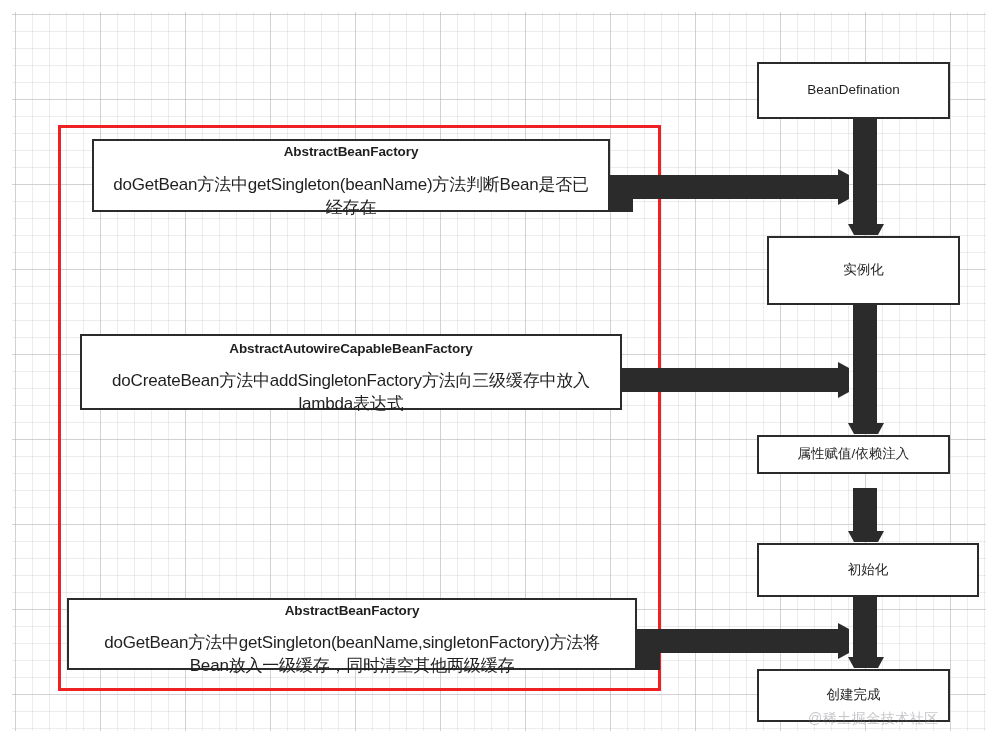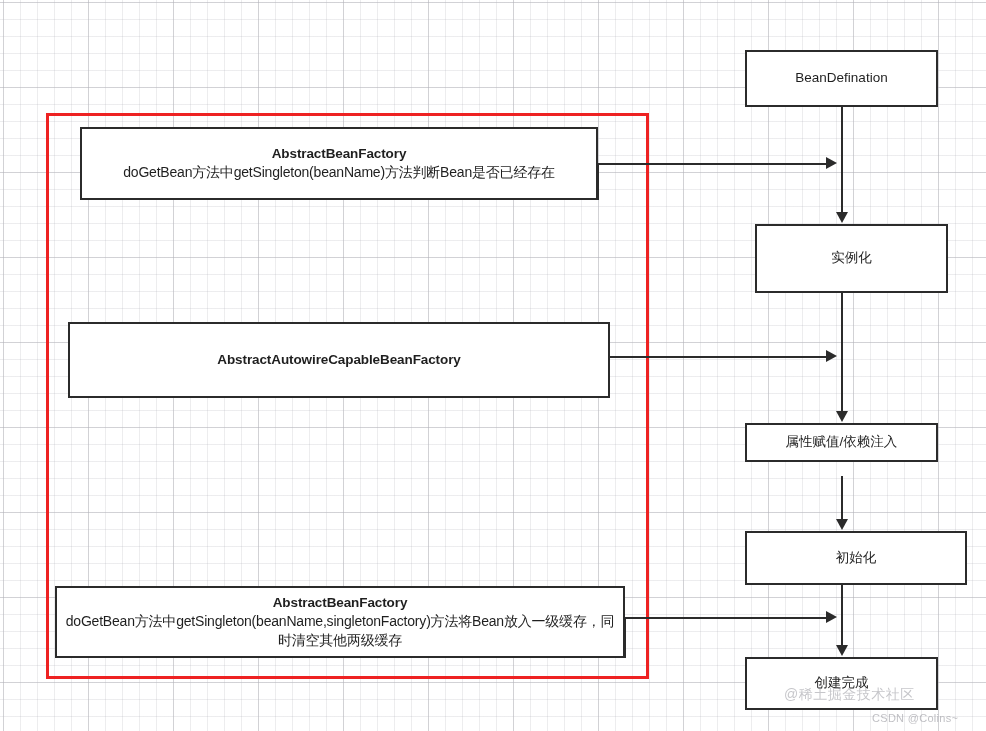--- a/index.html
+++ b/index.html
@@ -1,15 +1,15 @@
 <!DOCTYPE html>
 <html><head>
 <meta charset="utf-8">
 <style>
-  * { box-sizing: border-box; margin: 0; padding: 0; }
+  * { box-sizing: border-box; margin: 0; padding: 12px; }
 
   html, body {
     width: 986px;
     height: 731px;
     overflow: hidden;
   }
 
   body {
     font-family: "Liberation Sans", "DejaVu Sans", sans-serif;
     background: #ffffff;
@@ -51,21 +51,21 @@
     z-index: 4;
   }
 
   .node .title {
     font-weight: bold;
     font-size: 13.5px;
     letter-spacing: -0.1px;
   }
 
   .node .desc {
-    font-size: 14px;
+    font-size: 17px;
     padding: 0 6px;
     letter-spacing: -0.2px;
   }
 
   .node .plain {
     font-size: 13.5px;
   }
 
   
   #group-rect {
@@ -154,20 +154,21 @@
   <div class="plain">创建完成</div>
 </div>
 
 <div class="node" id="l-box-0" style="left:80px; top:127px; width:518px; height:73px;">
   <div class="title">AbstractBeanFactory</div>
   <div class="desc">doGetBean方法中getSingleton(beanName)方法判断Bean是否已经存在</div>
 </div>
 
 <div class="node" id="l-box-1" style="left:68px; top:322px; width:542px; height:76px;">
   <div class="title">AbstractAutowireCapableBeanFactory</div>
+  <div class="desc">doCreateBean方法中addSingletonFactory方法向三级缓存中放入lambda表达式</div>
 </div>
 
 <div class="node" id="l-box-2" style="left:55px; top:586px; width:570px; height:72px;">
   <div class="title">AbstractBeanFactory</div>
   <div class="desc">doGetBean方法中getSingleton(beanName,singletonFactory)方法将Bean放入一级缓存，同时清空其他两级缓存</div>
 </div>
 
 <div class="conn v-line" style="left:841px; top:107px; height:106px;"></div>
 <div class="arrow-down" style="left:836px; top:212px;"></div>
 

